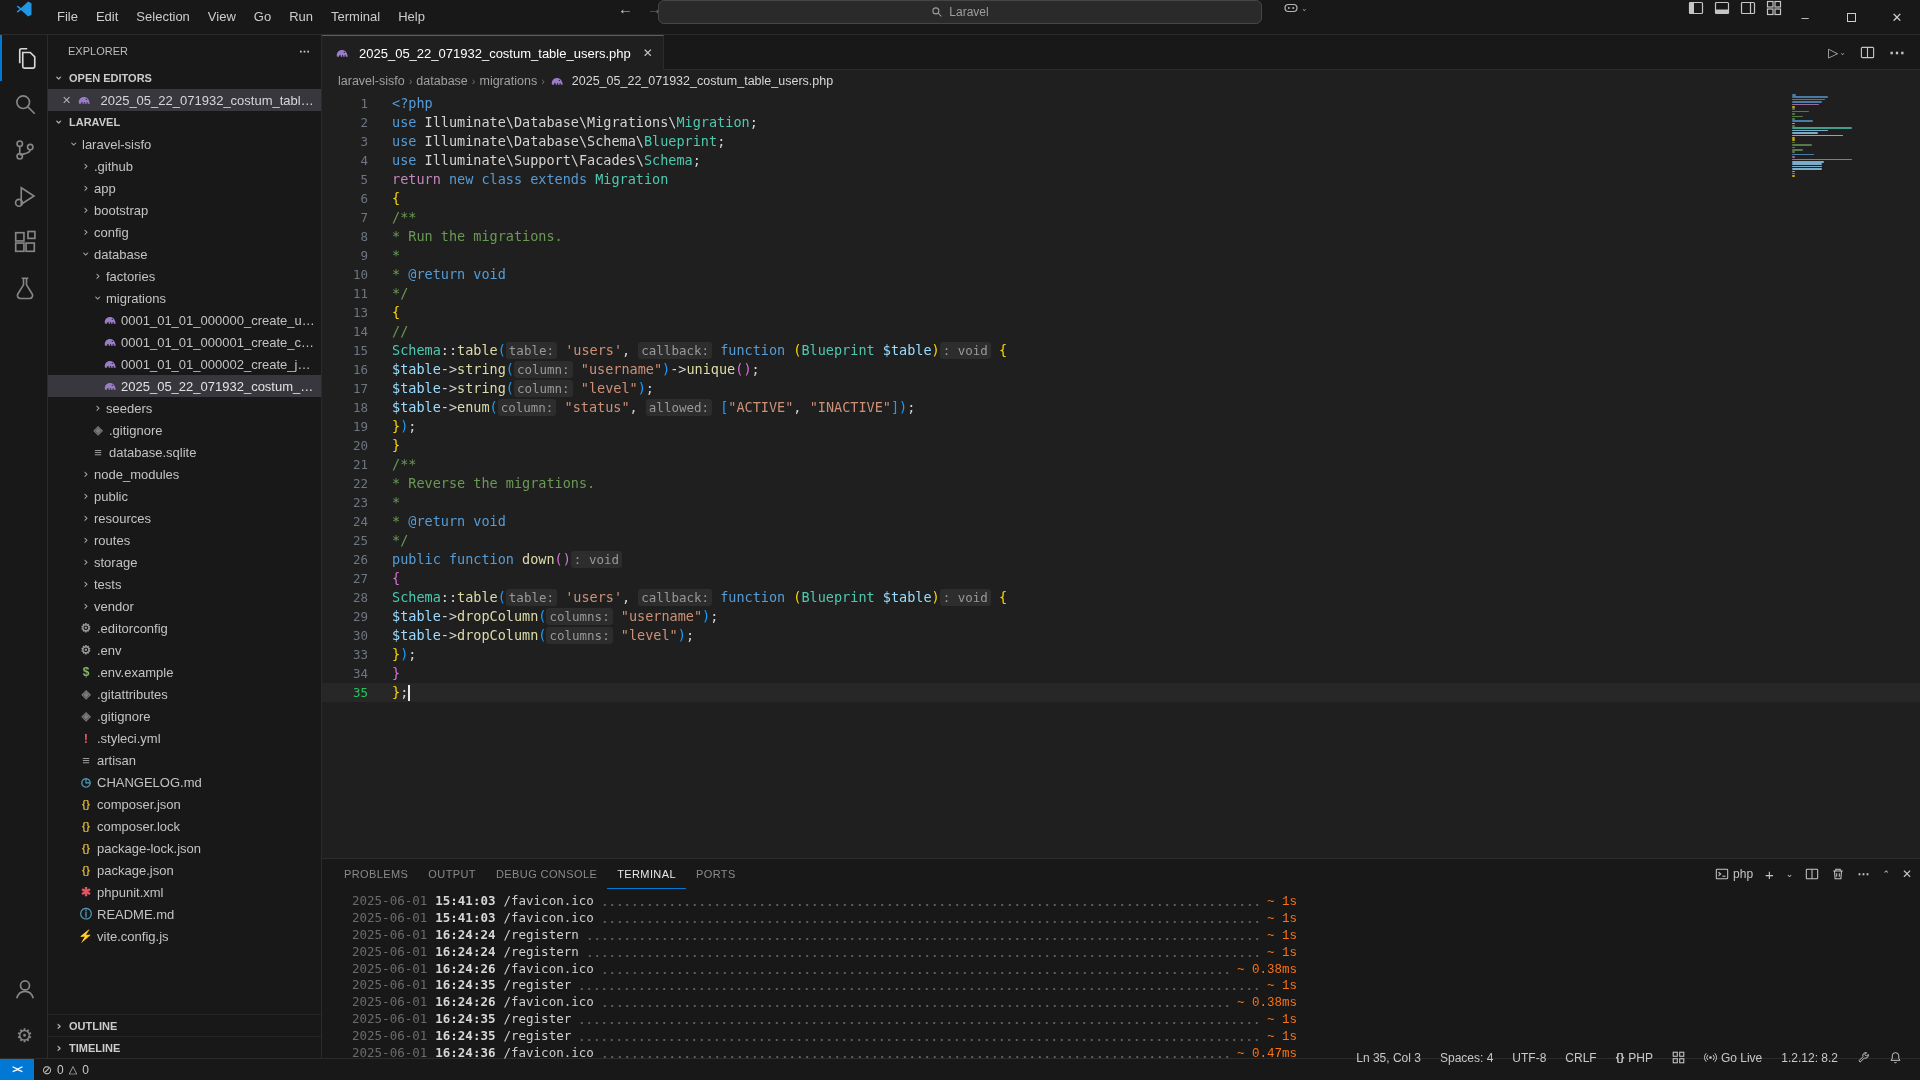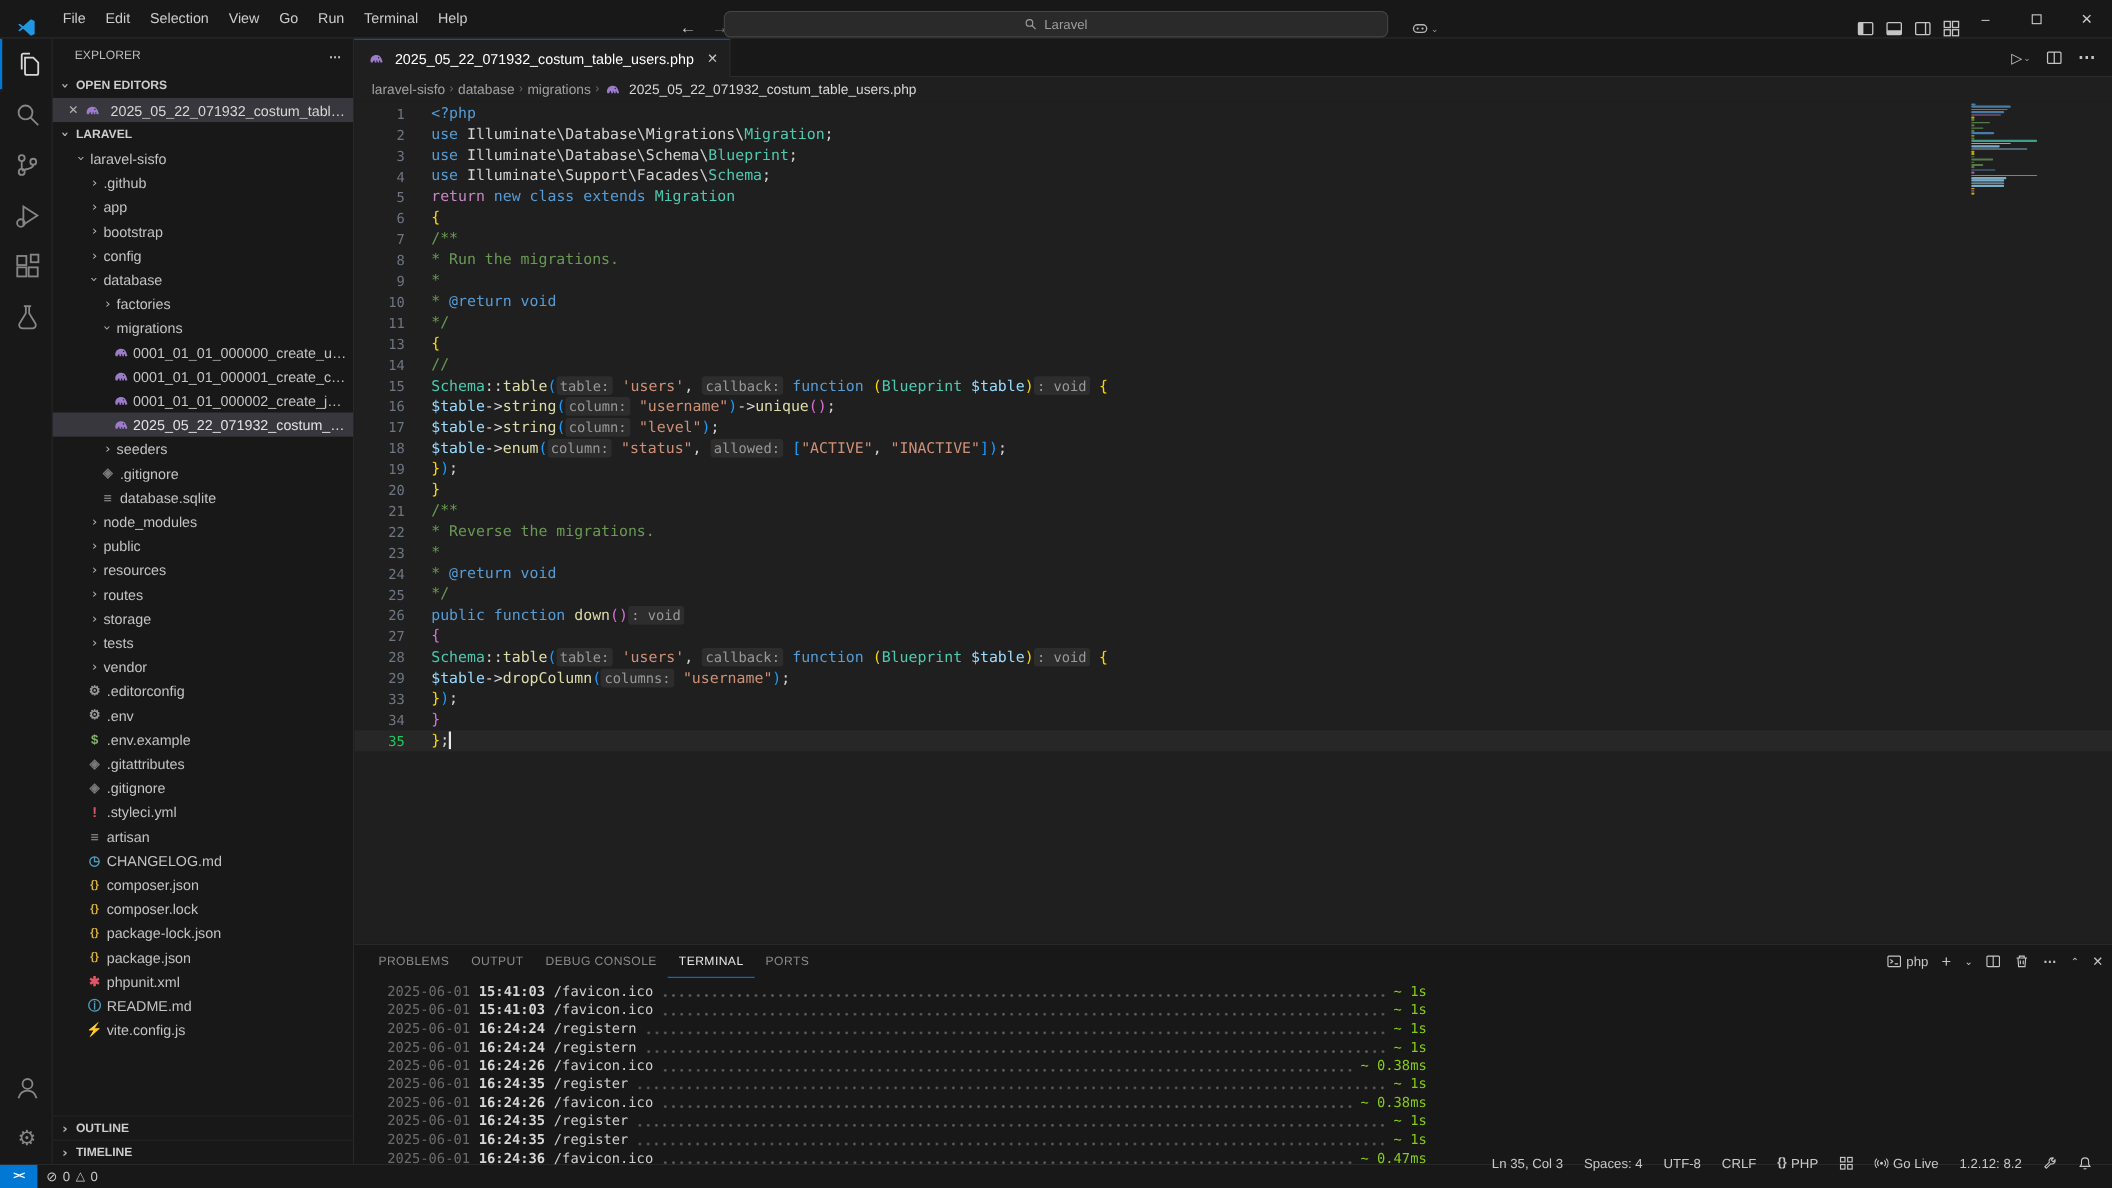--- a/index.html
+++ b/index.html
@@ -1,21 +1,21 @@
 <!DOCTYPE html>
 <html><head>
 <meta charset="utf-8">
 <style>
   * { margin:0; padding:0; box-sizing:border-box; }
   html,body { width:1920px; height:1080px; overflow:hidden; background:#1f1f1f;
     font-family:"Liberation Sans", sans-serif; color:#cccccc; }
 
   
   .titlebar { height:35px; background:#181818; border-bottom:1px solid #2b2b2b;
-    display:flex; align-items:flex-end; position:relative; }
+    display:flex; align-items:flex-start; position:relative; }
   .vscode-logo { width:48px; display:flex; justify-content:center; align-items:center; }
   .menubar { display:flex; }
   .menu-item { padding:0 9px; font-size:13px; color:#cccccc; line-height:34px; cursor:default; }
   .nav-arrows { position:absolute; left:618px; display:flex; gap:14px; font-size:15px; color:#cccccc; }
   .nav-arrows .fwd { color:#7a7a7a; }
   .searchbox { position:absolute; left:50%; transform:translateX(-50%); width:604px; height:24px;
     background:#2a2a2a; border:1px solid #454545; border-radius:6px; display:flex;
     align-items:center; justify-content:center; gap:6px; font-size:12px; color:#9d9d9d; }
   .copilot { position:absolute; left:1283px; display:flex; align-items:center; gap:2px; color:#b6b6b6; }
   .title-right { position:absolute; right:138px; display:flex; gap:10px; align-items:center; }
@@ -112,21 +112,21 @@
   .panel-actions { margin-left:auto; display:flex; align-items:center; gap:12px; color:#c5c5c5; font-size:12px; }
   .shell-chip { display:flex; align-items:center; gap:4px; }
   .terminal { flex:1; padding:4px 0 0 30px; font-family:"DejaVu Sans Mono", monospace; font-size:12.5px; }
   .t-line { display:flex; align-items:baseline; width:945px; height:16.9px; line-height:16.9px; }
   .t-date { color:#6b6b6b; margin-right:8px; }
   .t-time { color:#d6d6d6; font-weight:bold; margin-right:8px; }
   .t-path { color:#cfcfcf; }
   .t-lead { flex:1; margin:0 7px; align-self:stretch;
     background-image:radial-gradient(circle, #5f5f5f 1px, transparent 1.3px);
     background-size:7.5px 4px; background-repeat:repeat-x; background-position:0 10px; }
-  .t-dur { color:#84cc16; }
+  .t-dur { color:#f97316;font-family:Liberation Mono, monospace; }
 
   
   .statusbar { height:22px; background:#181818; border-top:1px solid #2b2b2b;
     display:flex; align-items:center; font-size:12px; color:#c8c8c8; }
   .remote { width:34px; height:100%; background:#0078d4; color:#ffffff; display:flex;
     align-items:center; justify-content:center; font-size:10px; font-weight:bold; letter-spacing:-1px; }
   .sb-left { display:flex; align-items:center; gap:5px; padding-left:8px; }
   .sb-right { margin-left:auto; display:flex; align-items:center; gap:7px; padding-right:12px; }
   .sb-item { display:flex; align-items:flex-start; gap:4px; padding:0 6px; height:38px; }
   .sb-braces { color:#c8c8c8; font-weight:bold; font-size:11px; }
@@ -553,20 +553,21 @@
           <div class="cl"><span class="ln">20</span><span class="lc"><span class="tk-y">}</span></span></div>
           <div class="cl"><span class="ln">21</span><span class="lc"><span class="tk-m">/**</span></span></div>
           <div class="cl"><span class="ln">22</span><span class="lc"><span class="tk-m">* Reverse the migrations.</span></span></div>
           <div class="cl"><span class="ln">23</span><span class="lc"><span class="tk-m">*</span></span></div>
           <div class="cl"><span class="ln">24</span><span class="lc"><span class="tk-m">* </span><span class="tk-k">@return void</span></span></div>
           <div class="cl"><span class="ln">25</span><span class="lc"><span class="tk-m">*/</span></span></div>
           <div class="cl"><span class="ln">26</span><span class="lc"><span class="tk-k">public function</span><span class="tk-f"> down</span><span class="tk-pk">()</span><span class="tk-h">: void</span></span></div>
           <div class="cl"><span class="ln">27</span><span class="lc"><span class="tk-pk">{</span></span></div>
           <div class="cl"><span class="ln">28</span><span class="lc"><span class="tk-t">Schema</span><span class="tk-p">::</span><span class="tk-f">table</span><span class="tk-bl">(</span><span class="tk-h">table:</span><span class="tk-p"> </span><span class="tk-s">'users'</span><span class="tk-p">, </span><span class="tk-h">callback:</span><span class="tk-p"> </span><span class="tk-k">function</span><span class="tk-p"> </span><span class="tk-y">(</span><span class="tk-t">Blueprint</span><span class="tk-v"> $table</span><span class="tk-y">)</span><span class="tk-h">: void</span><span class="tk-p"> </span><span class="tk-y">{</span></span></div>
           <div class="cl"><span class="ln">29</span><span class="lc"><span class="tk-v">$table</span><span class="tk-p">-&gt;</span><span class="tk-f">dropColumn</span><span class="tk-bl">(</span><span class="tk-h">columns:</span><span class="tk-p"> </span><span class="tk-s">"username"</span><span class="tk-bl">)</span><span class="tk-p">;</span></span></div>
+          <div class="cl"><span class="ln">30</span><span class="lc"><span class="tk-v">$table</span><span class="tk-p">-&gt;</span><span class="tk-f">dropColumn</span><span class="tk-bl">(</span><span class="tk-h">columns:</span><span class="tk-p"> </span><span class="tk-s">"level"</span><span class="tk-bl">)</span><span class="tk-p">;</span></span></div>
           <div class="cl"><span class="ln">33</span><span class="lc"><span class="tk-y">}</span><span class="tk-bl">)</span><span class="tk-p">;</span></span></div>
           <div class="cl"><span class="ln">34</span><span class="lc"><span class="tk-pk">}</span></span></div>
           <div class="cl active-line"><span class="ln">35</span><span class="lc"><span class="tk-y">}</span><span class="tk-p">;</span><span class="cursor"></span></span></div>
         </div>
       <div class="minimap" id="minimap">
           <div class="mm-line" style="width: 4px; background: rgb(86, 156, 214);"></div>
           <div class="mm-line" style="width: 36px; background: rgb(86, 156, 214);"></div>
           <div class="mm-line" style="width: 32.8px; background: rgb(86, 156, 214);"></div>
           <div class="mm-line" style="width: 30.4px; background: rgb(86, 156, 214);"></div>
           <div class="mm-line" style="width: 27.2px; background: rgb(197, 134, 192);"></div>

